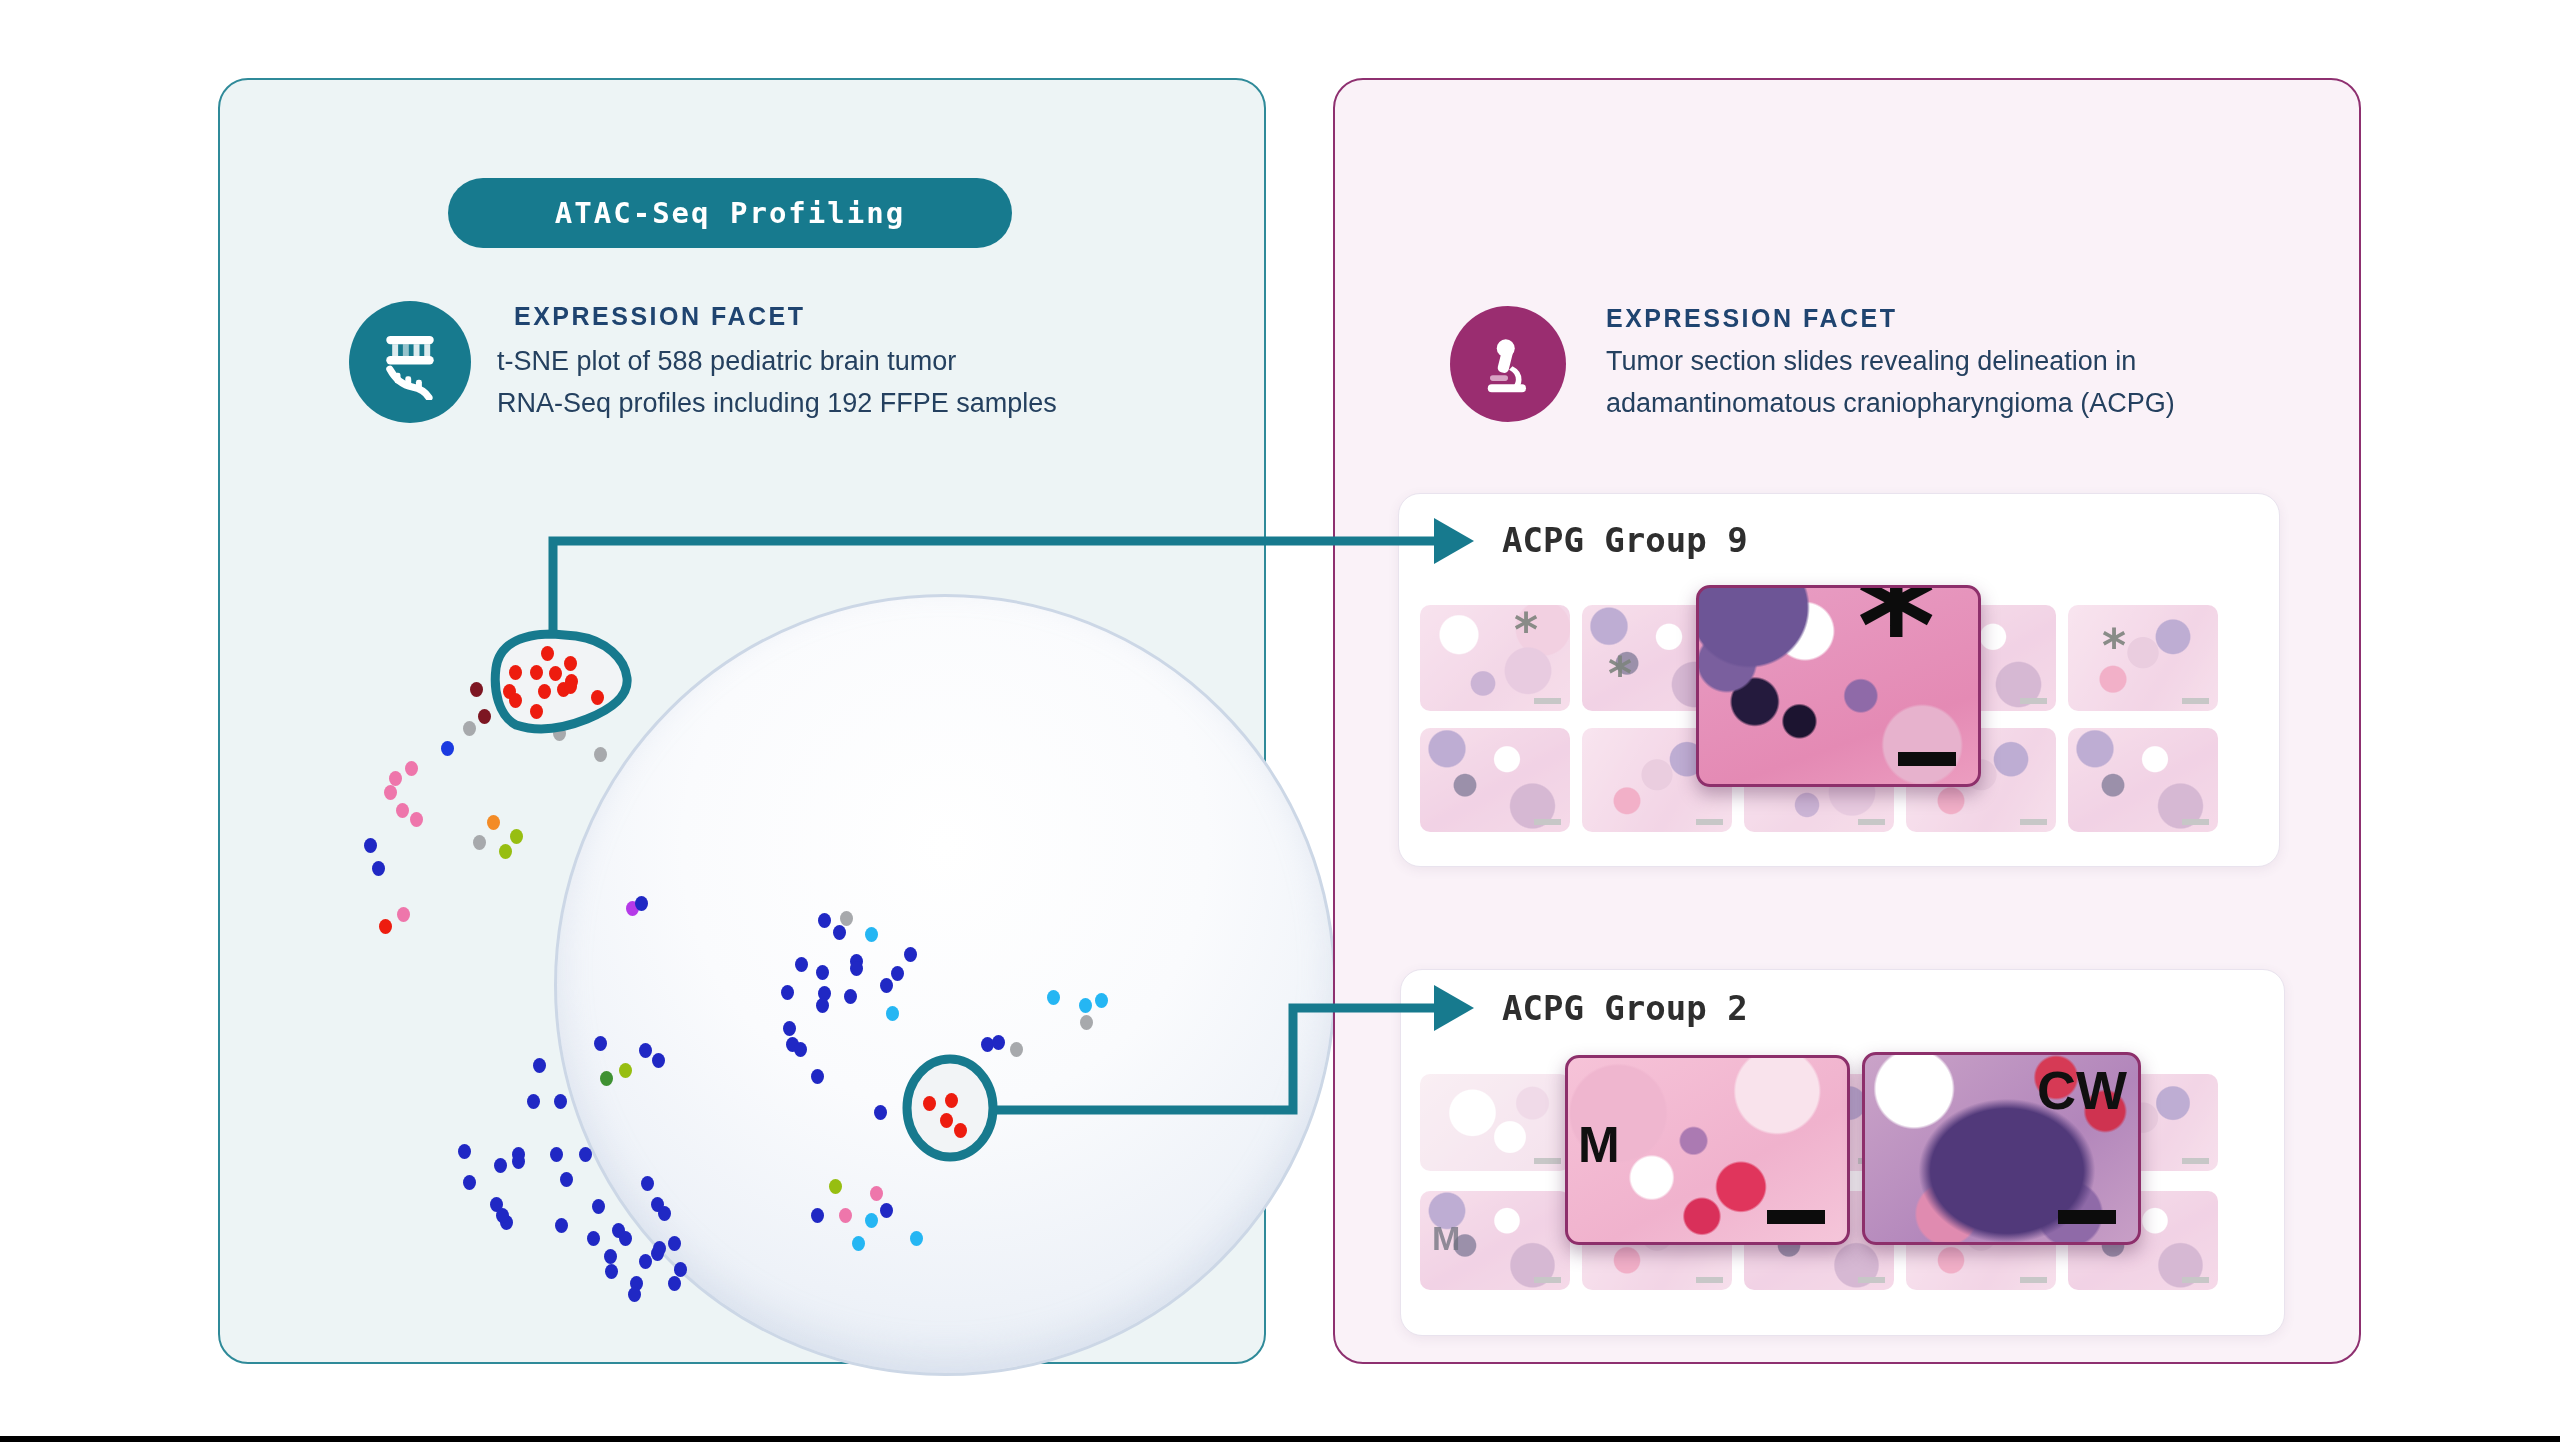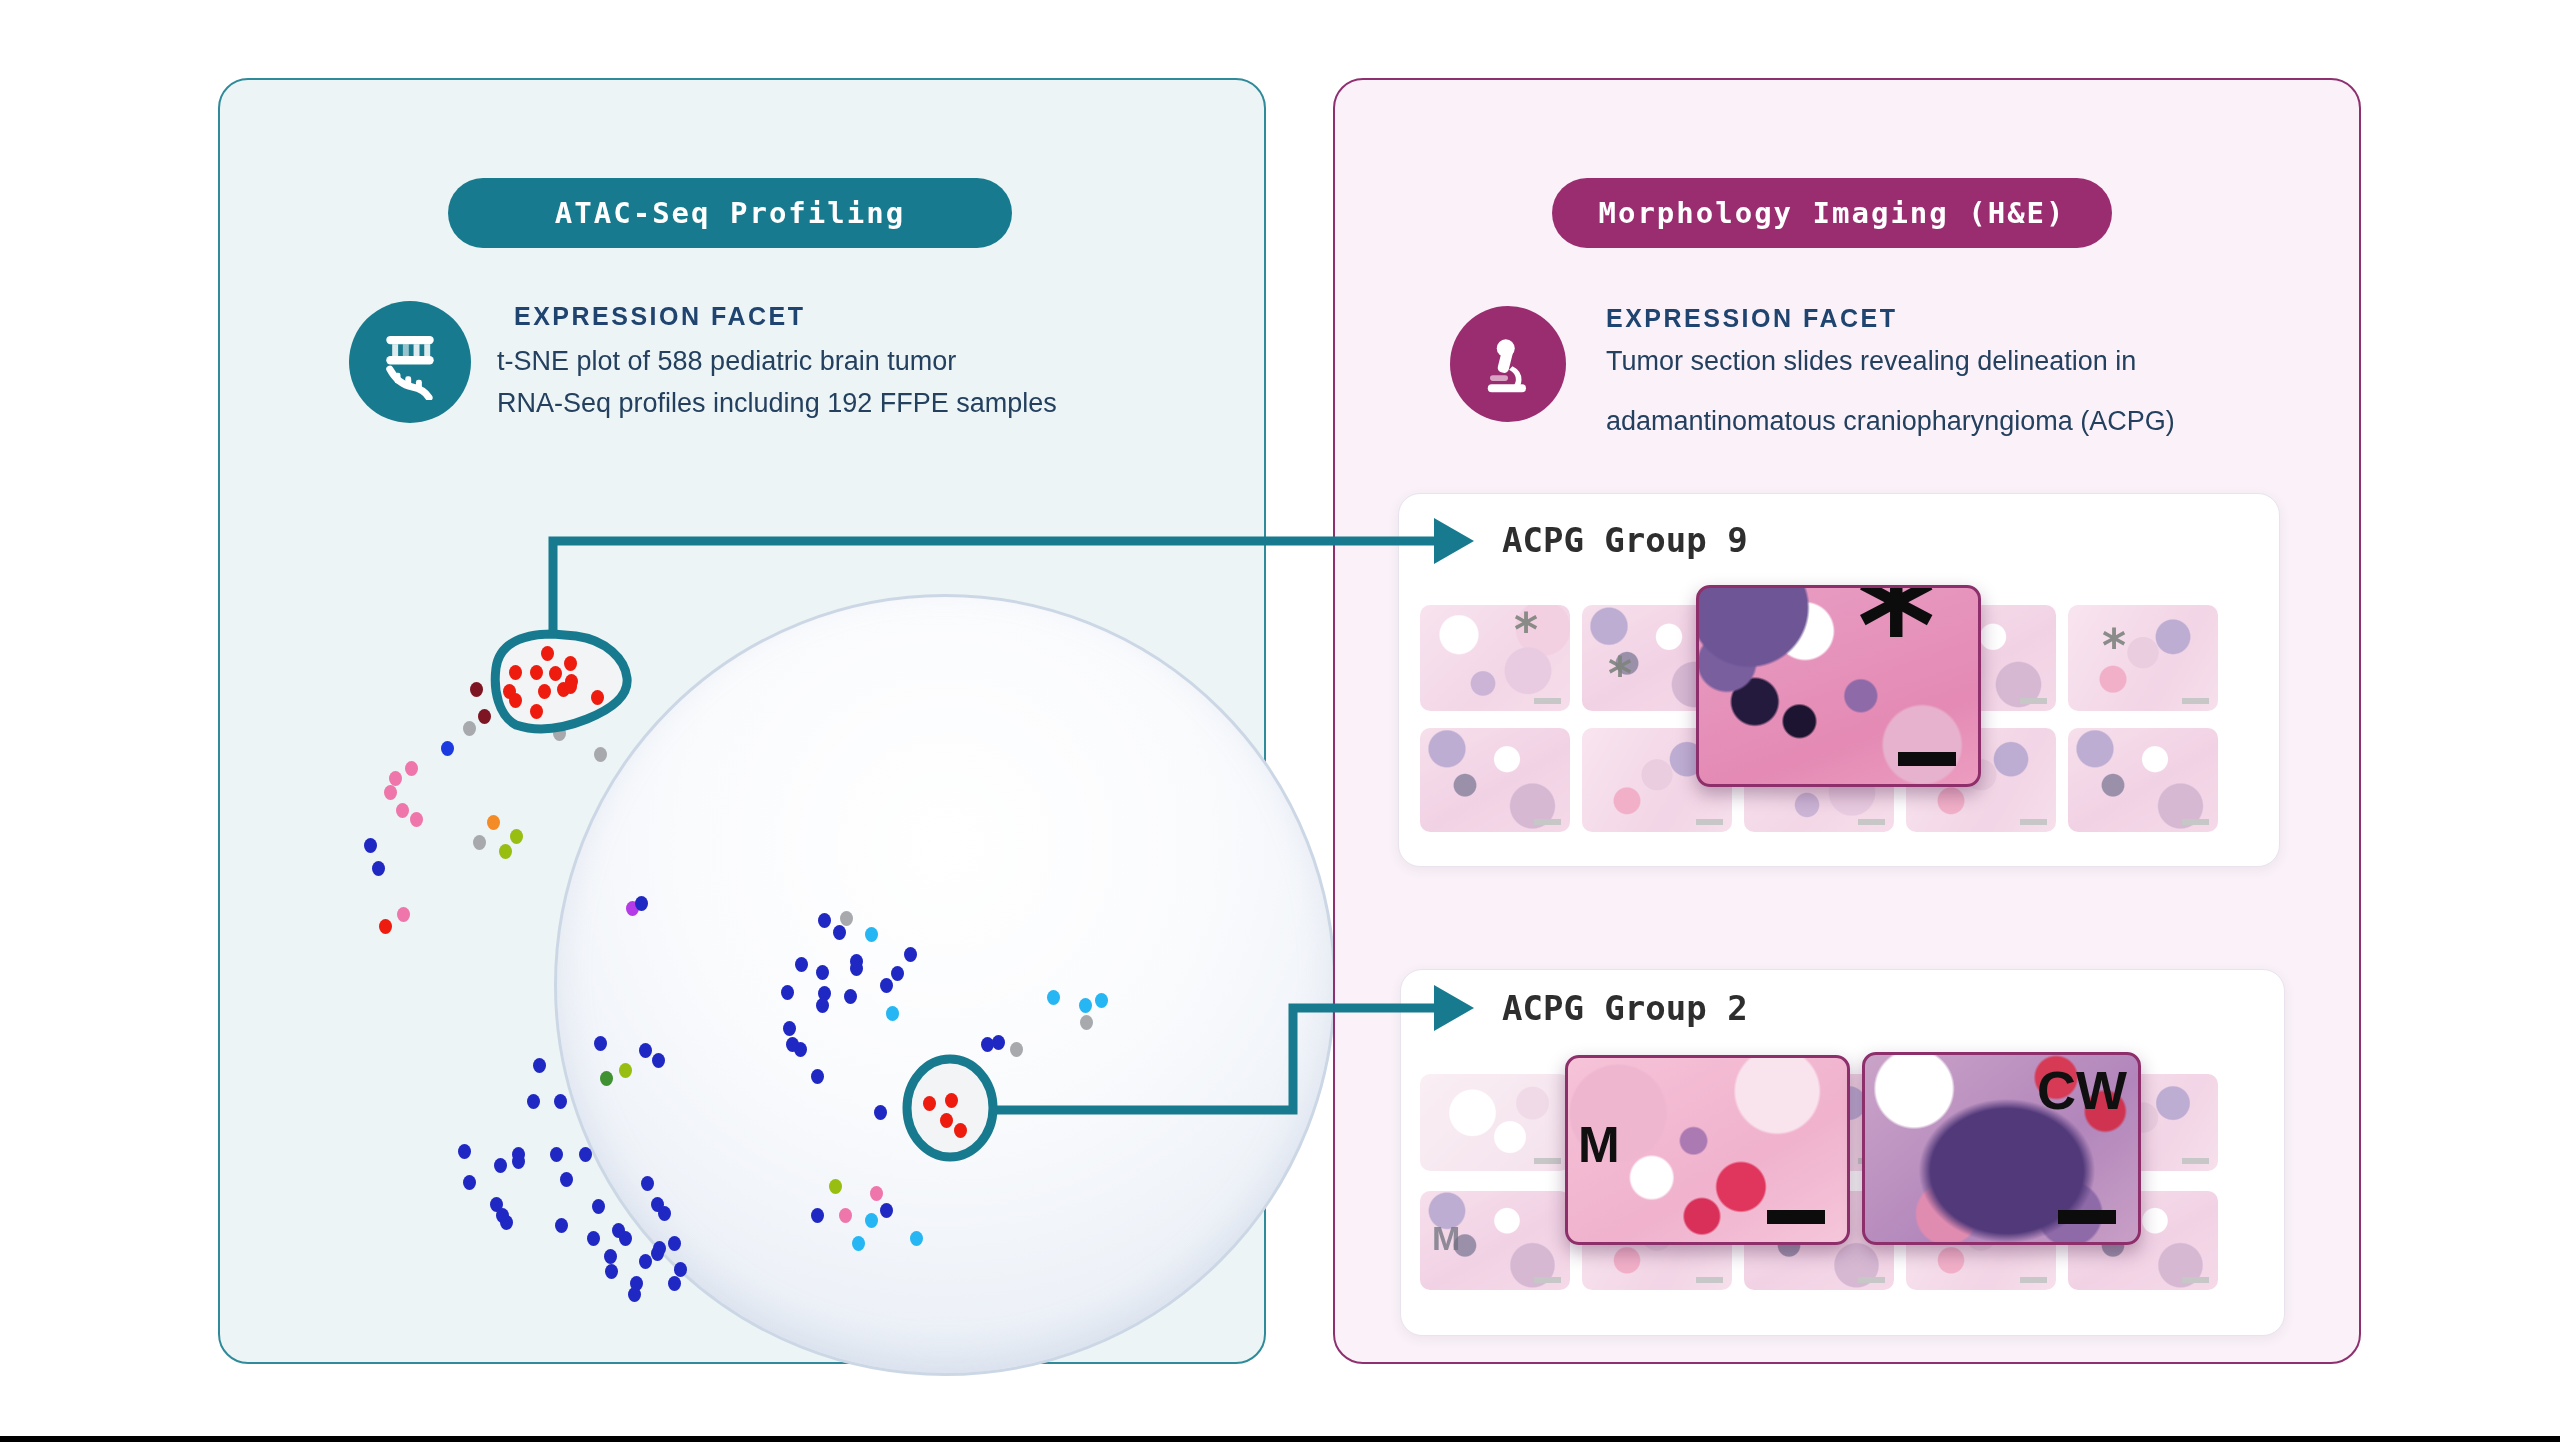--- a/index.html
+++ b/index.html
@@ -132,37 +132,34 @@
         <rect x="28" y="44" width="5" height="9" rx="2"></rect>
         <rect x="37" y="47" width="5" height="9" rx="2"></rect>
       </g>
     </svg>
   </div>
   <div class="facet-title" style="left:514px;top:302px;">EXPRESSION FACET</div>
   <div class="facet-line" style="left:497px;top:346px;">t-SNE plot of 588 pediatric brain tumor</div>
   <div class="facet-line" style="left:497px;top:388px;">RNA-Seq profiles including 192 FFPE samples</div>
 
   <section class="panel" id="right-panel"></section>
-  <div class="pill" id="pill-right">
-    <span>Morphology Imaging (H&amp;E)</span>
-  </div>
   <div class="facet-icon" id="icon-right">
     <svg width="72" height="72" viewBox="0 0 64 64">
       <g fill="#ffffff">
         <circle cx="30" cy="18" r="8"></circle>
         <rect x="25" y="14" width="10" height="26" rx="4" transform="rotate(14 30 27)"></rect>
         <path d="M36,34 q8,4 8,12 q0,6 -5,9 l-6,0 q6,-4 6,-9 q0,-6 -6,-9 Z"></path>
         <rect x="14" y="50" width="34" height="7" rx="3.5"></rect>
       </g>
       <rect x="16" y="42" width="16" height="5" rx="2.5" fill="#d8a3c4"></rect>
     </svg>
   </div>
   <div class="facet-title" style="left:1606px;top:304px;">EXPRESSION FACET</div>
   <div class="facet-line" style="left:1606px;top:346px;">Tumor section slides revealing delineation in</div>
-  <div class="facet-line" style="left:1606px;top:406px;">adamantinomatous craniopharyngioma (ACPG)</div>
+  <div class="facet-line" style="left:1606px;top:388px;">adamantinomatous craniopharyngioma (ACPG)</div>
 
   <div class="card" id="card1"></div>
   <div class="card" id="card2"></div>
   <div class="card-title" style="left:1502px;top:520px;">ACPG Group 9</div>
   <div class="card-title" style="left:1502px;top:988px;">ACPG Group 2</div>
 
   <div id="decor-layer">
       <div class="thumb hv-a" style="left: 1420px; top: 605px; width: 150px; height: 106px;">
         <div class="sbar"></div>
       </div>

